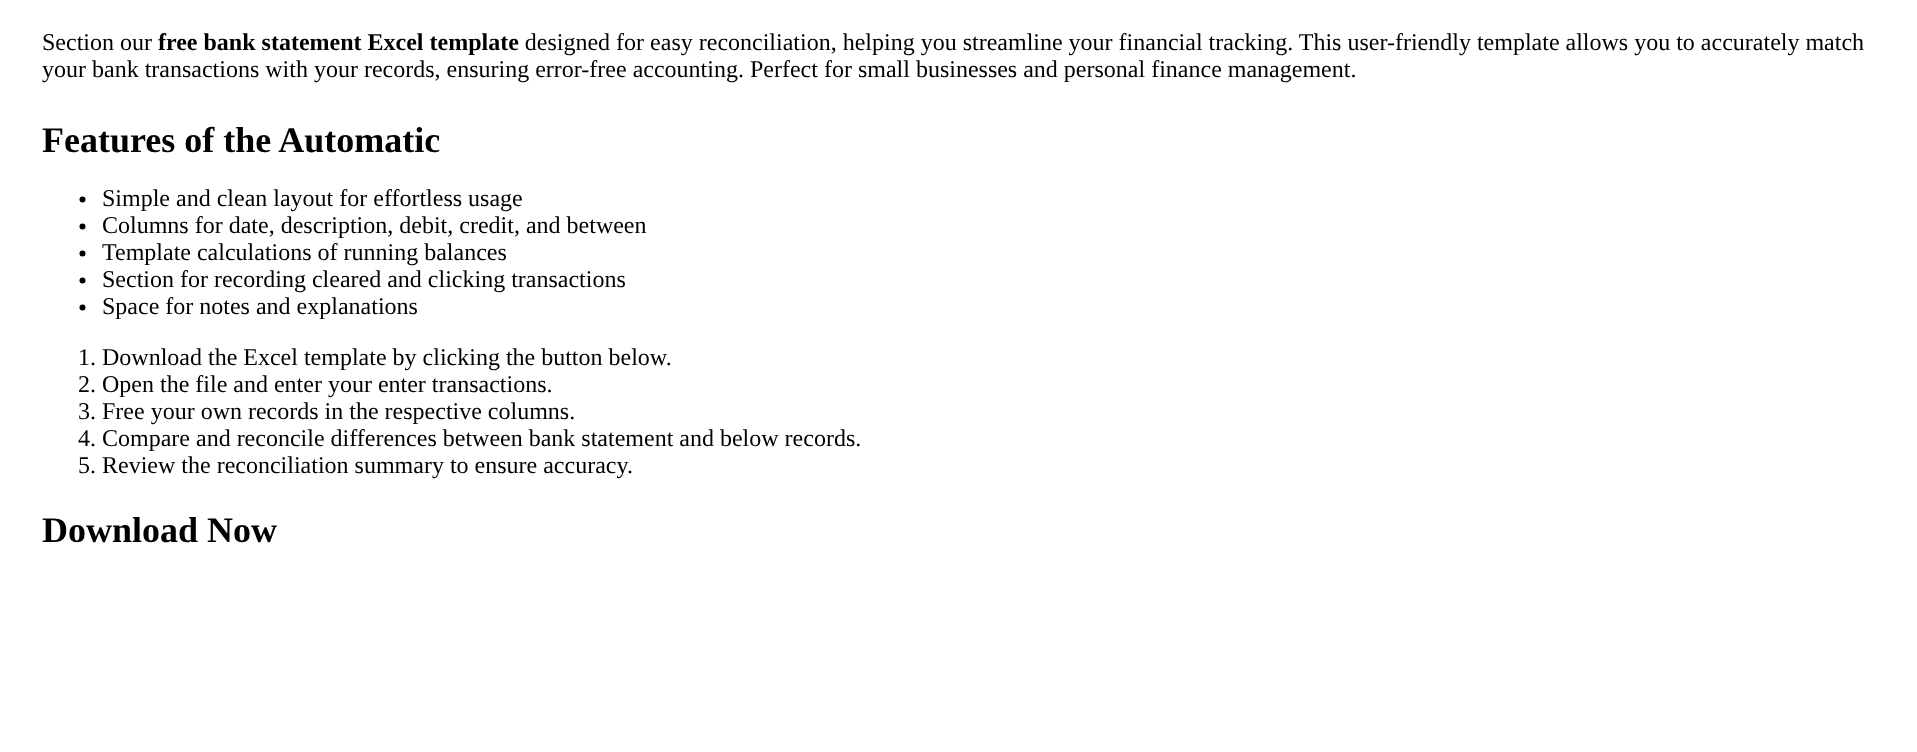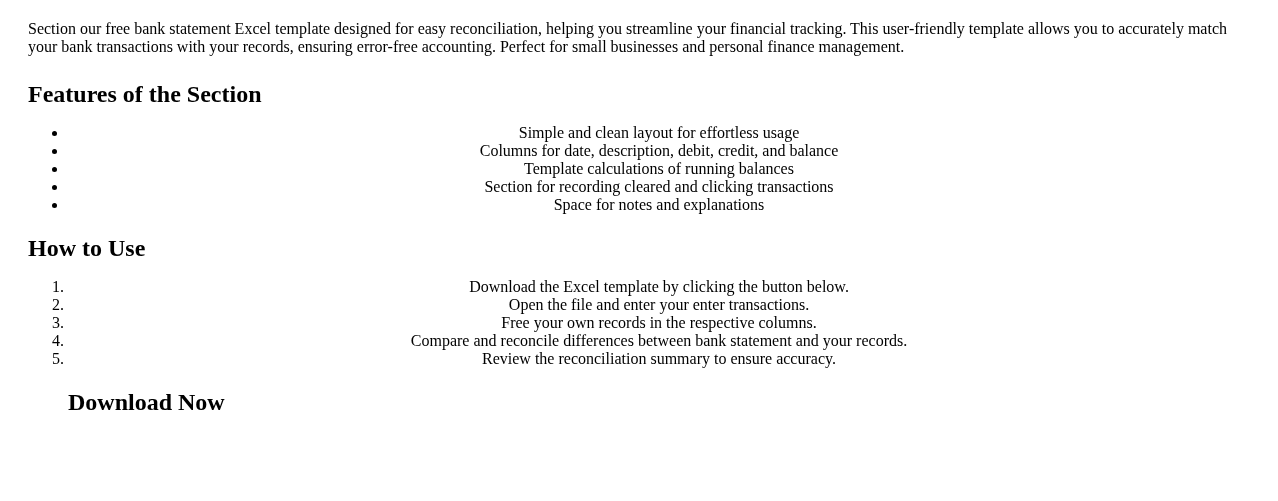--- a/index.html
+++ b/index.html
@@ -25,50 +25,48 @@
       line-height: 18px;
     }
     h2 {
       font-size: 24px;
       line-height: 28px;
       font-weight: bold;
       margin: 0;
     }
     .h-features { margin-top: 24px; }
     .h-howto { margin-top: 20px; }
-    .h-download { margin-top: 20px; margin-left: 40px; }
+    .h-download { margin-top: 20px; }
     ul, ol {
       margin: 16px 0 0 0;
       padding-left: 40px;
-      text-align: center;
     }
     ul { list-style-type: disc; }
     ol { list-style-type: decimal; font-family: Liberation Serif, serif; }
     li { line-height: 18px; }
-    b { font-weight: normal; }
+    b { font-weight: bold; }
   </style>
 </head>
 <body>
 
 <div class="page">
 
   <p class="intro"><span>Section our </span><b>free bank statement Excel template</b><span> designed for easy reconciliation, helping you streamline your financial tracking. This user-friendly template allows you to accurately match your bank transactions with your records, ensuring error-free accounting. Perfect for small businesses and personal finance management.</span></p>
 
-  <h2 class="h-features">Features of the Section</h2>
+  <h2 class="h-features">Features of the Automatic</h2>
   <ul>
     <li>Simple and clean layout for effortless usage</li>
-    <li>Columns for date, description, debit, credit, and balance</li>
+    <li>Columns for date, description, debit, credit, and between</li>
     <li>Template calculations of running balances</li>
     <li>Section for recording cleared and clicking transactions</li>
     <li>Space for notes and explanations</li>
   </ul>
 
-  <h2 class="h-howto">How to Use</h2>
   <ol>
     <li>Download the Excel template by clicking the button below.</li>
     <li>Open the file and enter your enter transactions.</li>
     <li>Free your own records in the respective columns.</li>
-    <li>Compare and reconcile differences between bank statement and your records.</li>
+    <li>Compare and reconcile differences between bank statement and below records.</li>
     <li>Review the reconciliation summary to ensure accuracy.</li>
   </ol>
 
   <h2 class="h-download">Download Now</h2>
 </div>
 
 </body></html>

